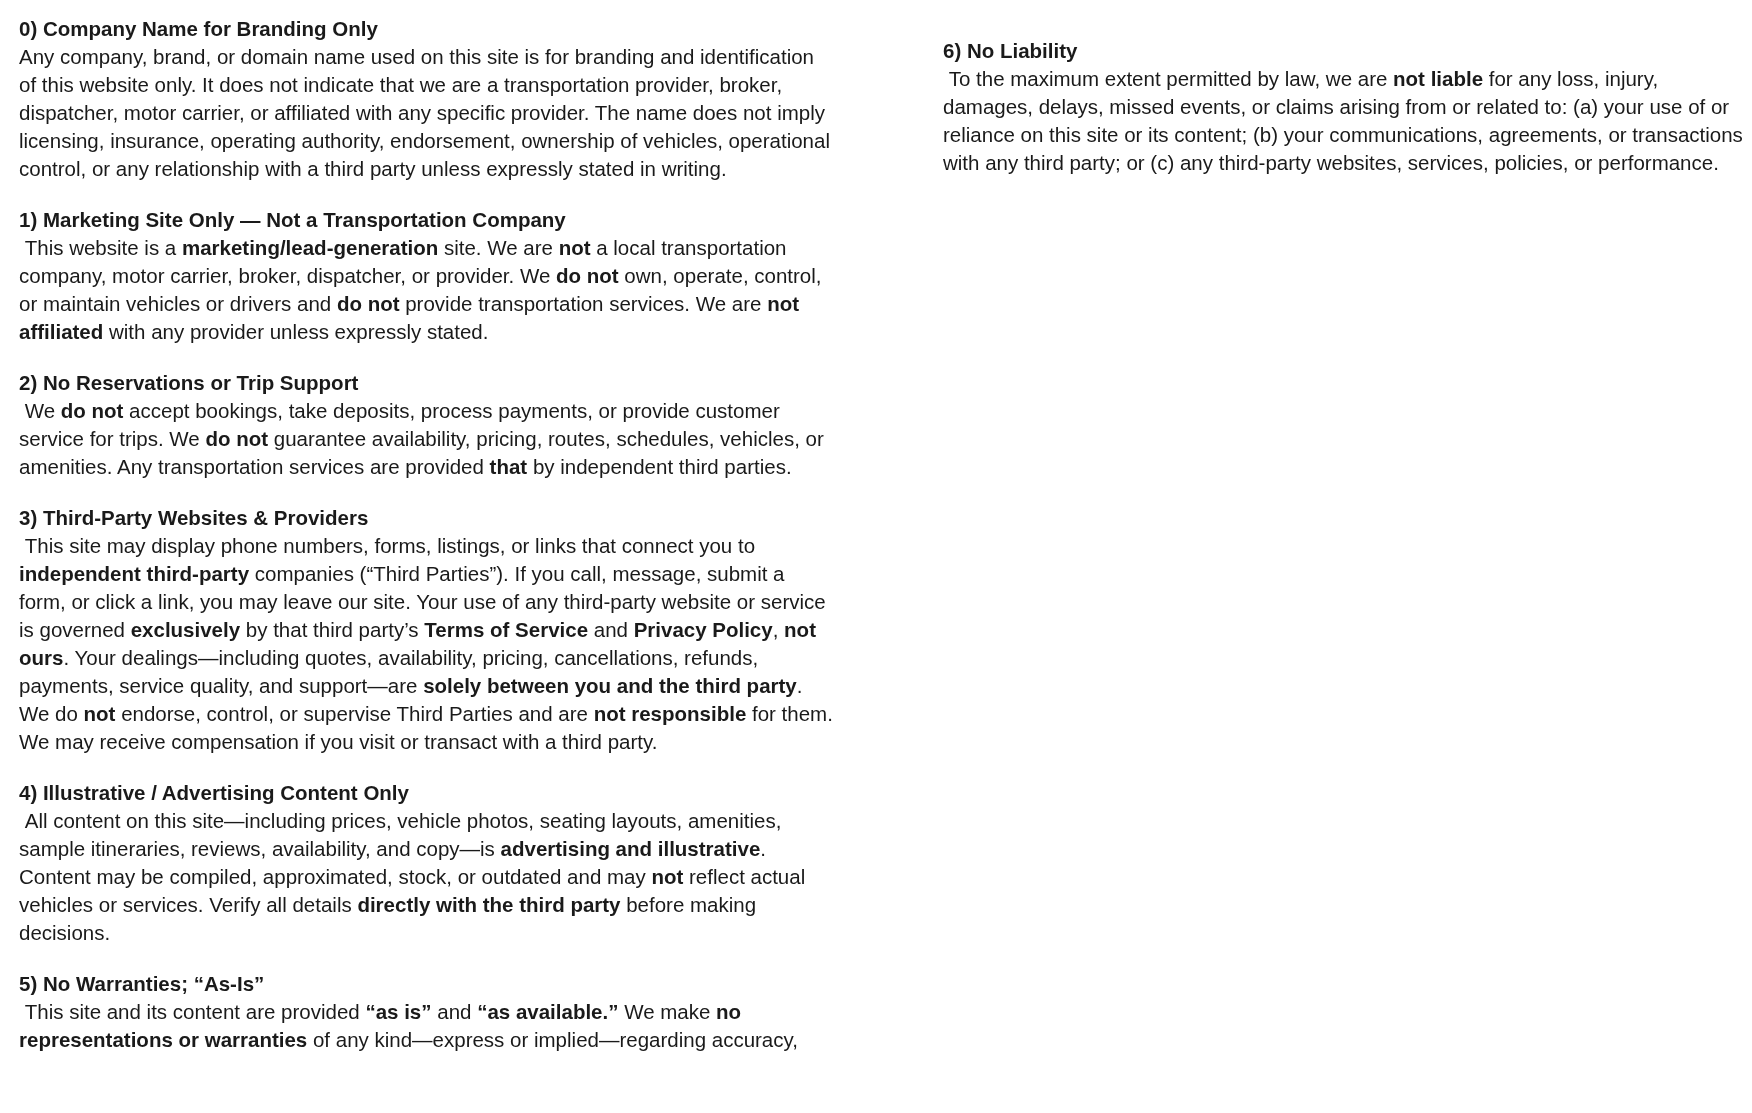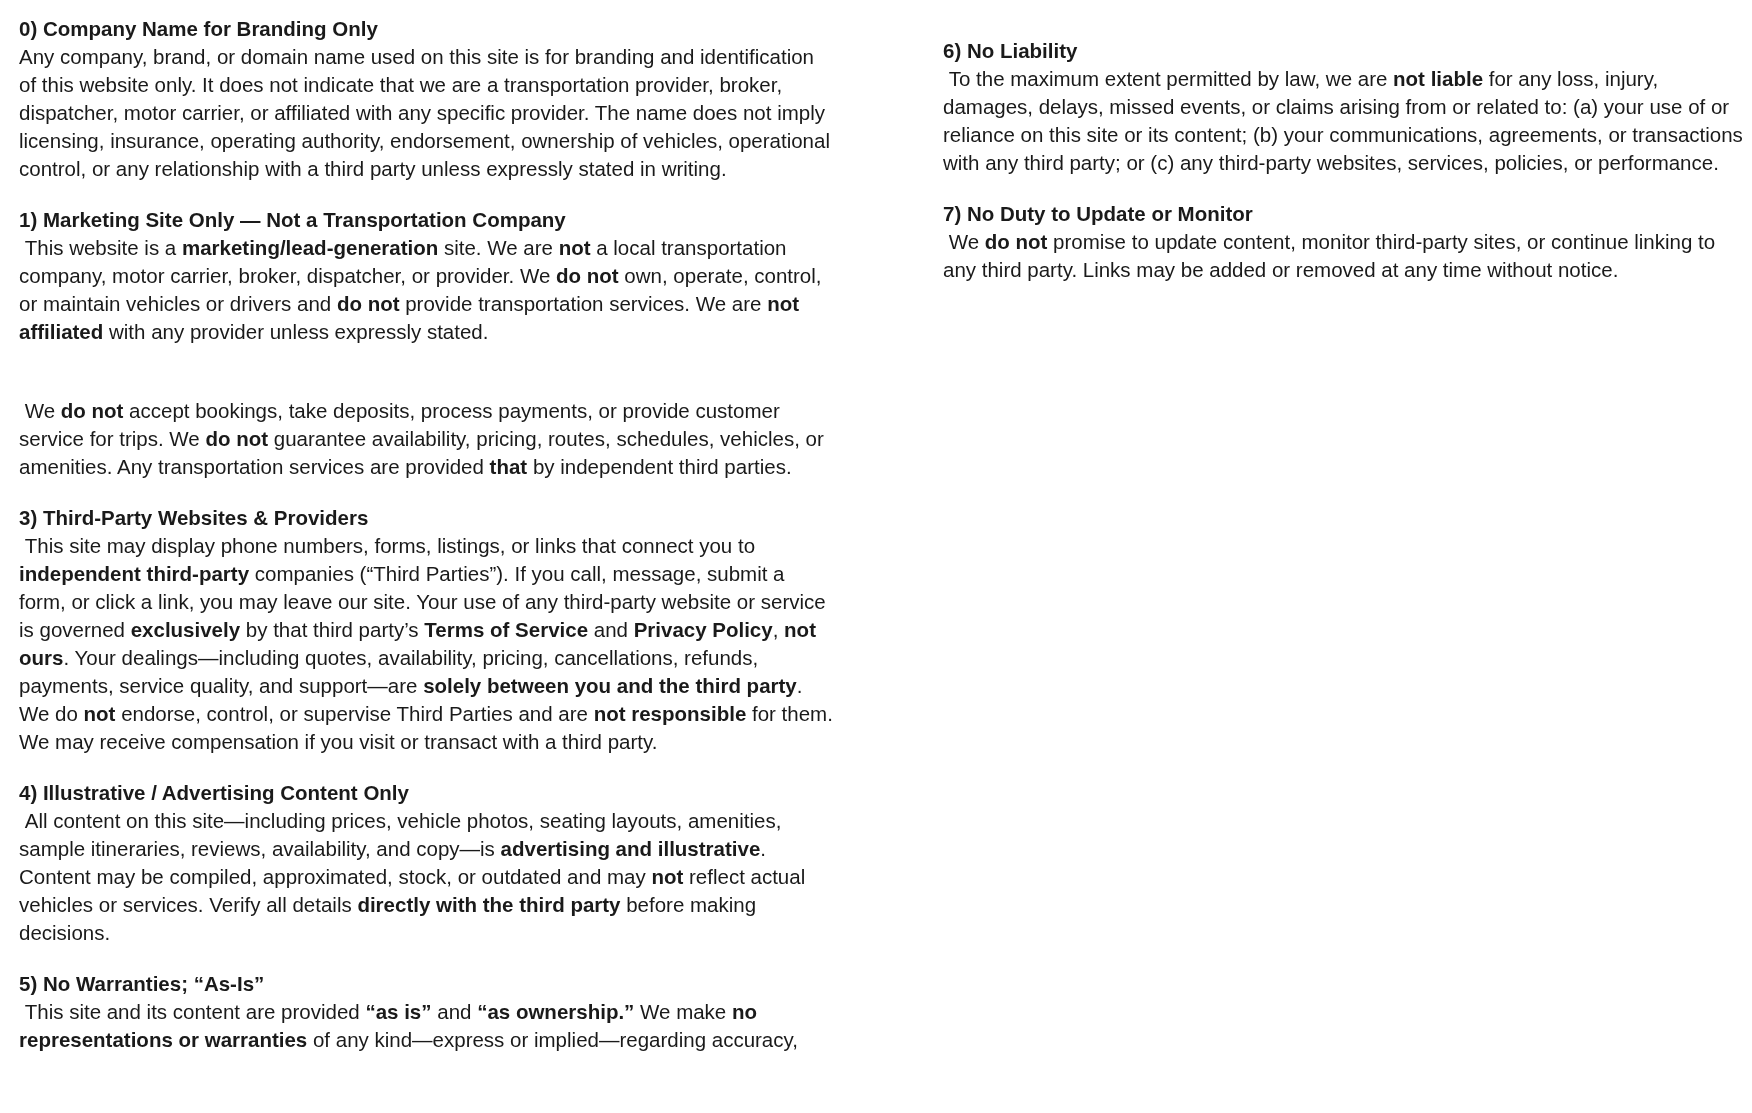--- a/index.html
+++ b/index.html
@@ -24,22 +24,21 @@
   .col p.section strong { font-weight: bold; }
   #col-left  { left: 19px;  top: 15px; width: 814px; }
   #col-right { left: 943px; top: 37px; width: 806px; }
 </style>
 </head>
 <body style="background: rgb(255, 255, 255); color: rgb(26, 26, 26);">
 
 <div class="col" id="col-left">
     <p class="section"><strong>0) Company Name for Branding Only</strong><br>Any company, brand, or domain name used on this site is for branding and identification of this website only. It does not indicate that we are a transportation provider, broker, dispatcher, motor carrier, or affiliated with any specific provider. The name does not imply licensing, insurance, operating authority, endorsement, ownership of vehicles, operational control, or any relationship with a third party unless expressly stated in writing.</p>
     <p class="section"><strong>1) Marketing Site Only — Not a Transportation Company</strong><br> This website is a <strong>marketing/lead-generation</strong> site. We are <strong>not</strong> a local transportation company, motor carrier, broker, dispatcher, or provider. We <strong>do not</strong> own, operate, control, or maintain vehicles or drivers and <strong>do not</strong> provide transportation services. We are <strong>not affiliated</strong> with any provider unless expressly stated.</p>
-    <p class="section"><br> We <strong>do not</strong> accept bookings, take deposits, process payments, or provide customer service for trips. We <strong>do not</strong> guarantee availability, pricing, routes, schedules, vehicles, or amenities. Any transportation services are provided <strong>that</strong> by independent third parties.</p>
+    <p class="section"><strong>2) No Reservations or Trip Support</strong><br> We <strong>do not</strong> accept bookings, take deposits, process payments, or provide customer service for trips. We <strong>do not</strong> guarantee availability, pricing, routes, schedules, vehicles, or amenities. Any transportation services are provided <strong>that</strong> by independent third parties.</p>
     <p class="section"><strong>3) Third-Party Websites &amp; Providers</strong><br> This site may display phone numbers, forms, listings, or links that connect you to <strong>independent third-party</strong> companies (“Third Parties”). If you call, message, submit a form, or click a link, you may leave our site. Your use of any third-party website or service is governed <strong>exclusively</strong> by that third party’s <strong>Terms of Service</strong> and <strong>Privacy Policy</strong>, <strong>not ours</strong>. Your dealings—including quotes, availability, pricing, cancellations, refunds, payments, service quality, and support—are <strong>solely between you and the third party</strong>. We do <strong>not</strong> endorse, control, or supervise Third Parties and are <strong>not responsible</strong> for them. We may receive compensation if you visit or transact with a third party.</p>
     <p class="section"><strong>4) Illustrative / Advertising Content Only</strong><br> All content on this site—including prices, vehicle photos, seating layouts, amenities, sample itineraries, reviews, availability, and copy—is <strong>advertising and illustrative</strong>. Content may be compiled, approximated, stock, or outdated and may <strong>not</strong> reflect actual vehicles or services. Verify all details <strong>directly with the third party</strong> before making decisions.</p>
-    <p class="section"><strong>5) No Warranties; “As-Is”</strong><br> This site and its content are provided <strong>“as is”</strong> and <strong>“as ownership.”</strong> We make <strong>no representations or warranties</strong> of any kind—express or implied—regarding accuracy,</p>
+    <p class="section"><strong>5) No Warranties; “As-Is”</strong><br> This site and its content are provided <strong>“as is”</strong> and <strong>“as available.”</strong> We make <strong>no representations or warranties</strong> of any kind—express or implied—regarding accuracy,</p>
   </div>
 
 <div class="col" id="col-right">
     <p class="section"><strong>6) No Liability</strong><br> To the maximum extent permitted by law, we are <strong>not liable</strong> for any loss, injury, damages, delays, missed events, or claims arising from or related to: (a) your use of or reliance on this site or its content; (b) your communications, agreements, or transactions with any third party; or (c) any third-party websites, services, policies, or performance.</p>
-    <p class="section"><strong>7) No Duty to Update or Monitor</strong><br> We <strong>do not</strong> promise to update content, monitor third-party sites, or continue linking to any third party. Links may be added or removed at any time without notice.</p>
   </div>
 
 </body></html>

